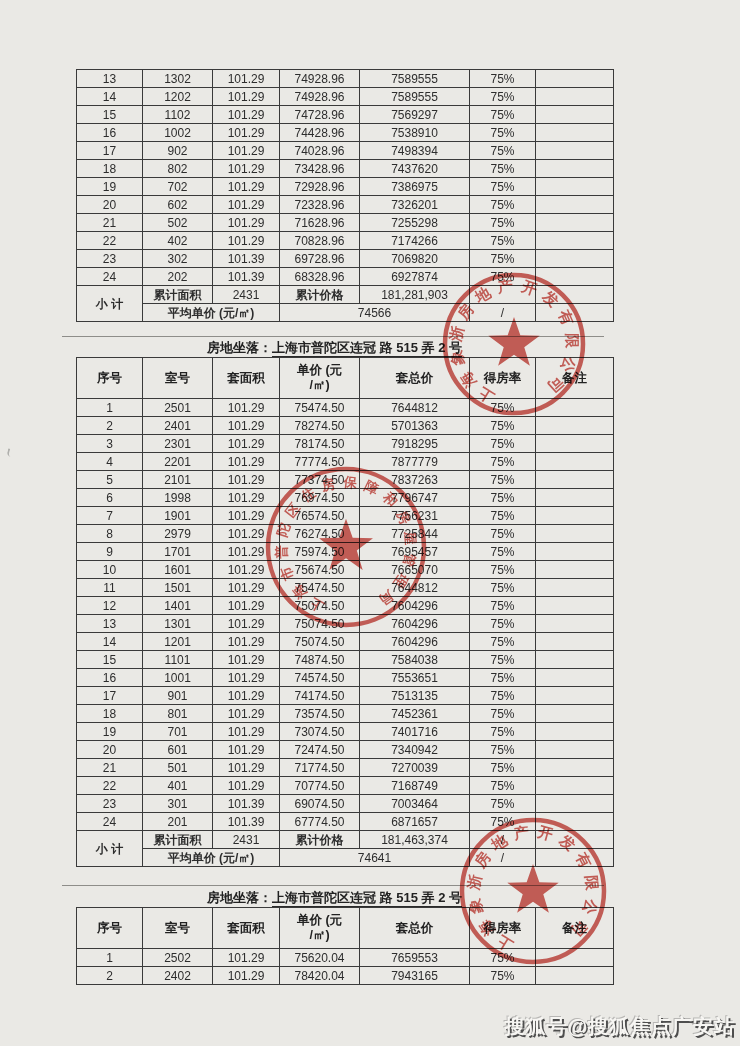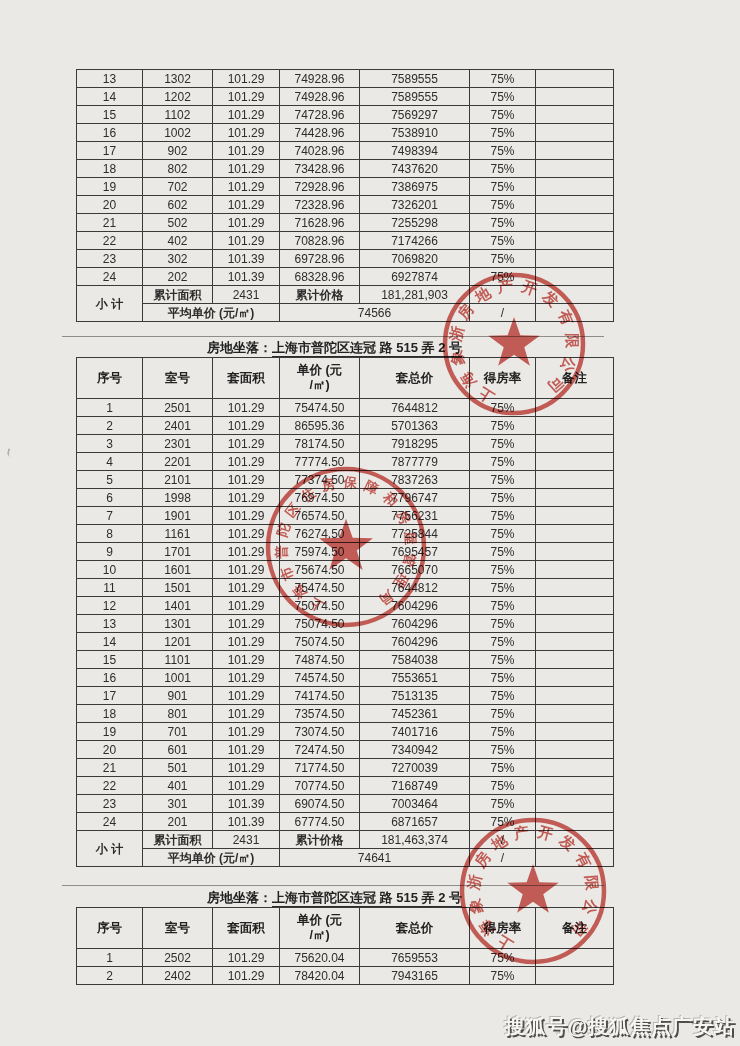--- a/index.html
+++ b/index.html
@@ -245,21 +245,21 @@
           <td>101.29</td>
           <td>75474.50</td>
           <td>7644812</td>
           <td>75%</td>
           <td></td>
         </tr>
         <tr>
           <td>2</td>
           <td>2401</td>
           <td>101.29</td>
-          <td>86595.36</td>
+          <td>78274.50</td>
           <td>5701363</td>
           <td>75%</td>
           <td></td>
         </tr>
         <tr>
           <td>3</td>
           <td>2301</td>
           <td>101.29</td>
           <td>78174.50</td>
           <td>7918295</td>
@@ -297,21 +297,21 @@
           <td>7</td>
           <td>1901</td>
           <td>101.29</td>
           <td>76574.50</td>
           <td>7756231</td>
           <td>75%</td>
           <td></td>
         </tr>
         <tr>
           <td>8</td>
-          <td>1161</td>
+          <td>2979</td>
           <td>101.29</td>
           <td>76274.50</td>
           <td>7725844</td>
           <td>75%</td>
           <td></td>
         </tr>
         <tr>
           <td>9</td>
           <td>1701</td>
           <td>101.29</td>

